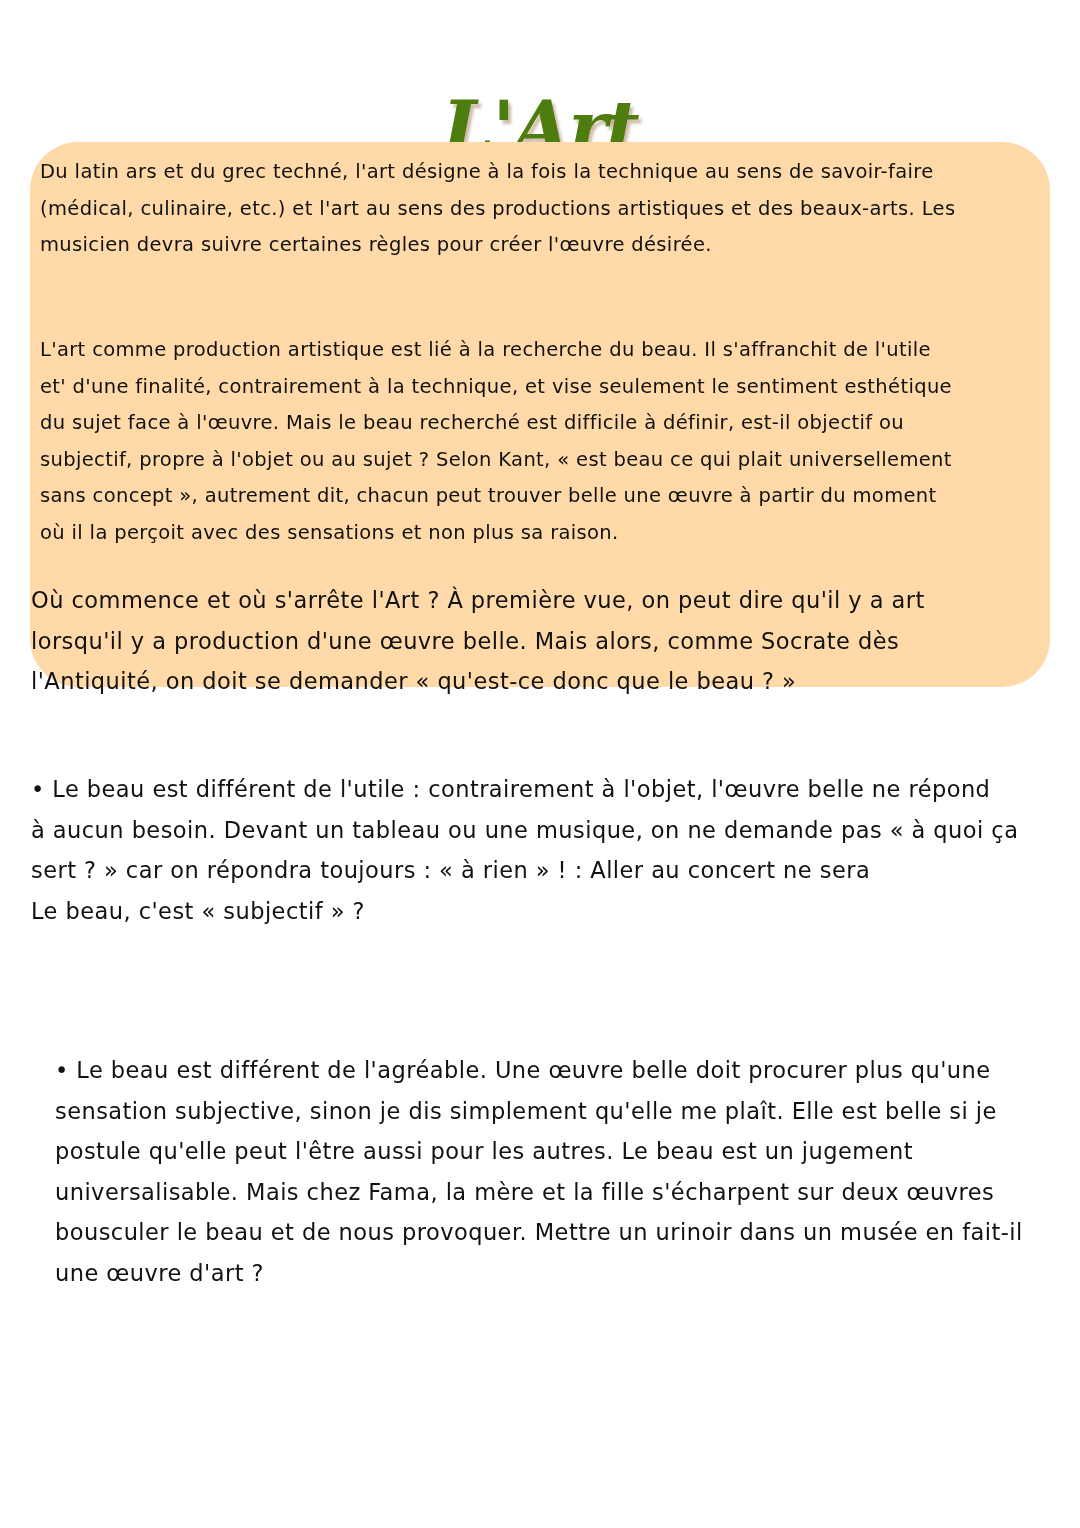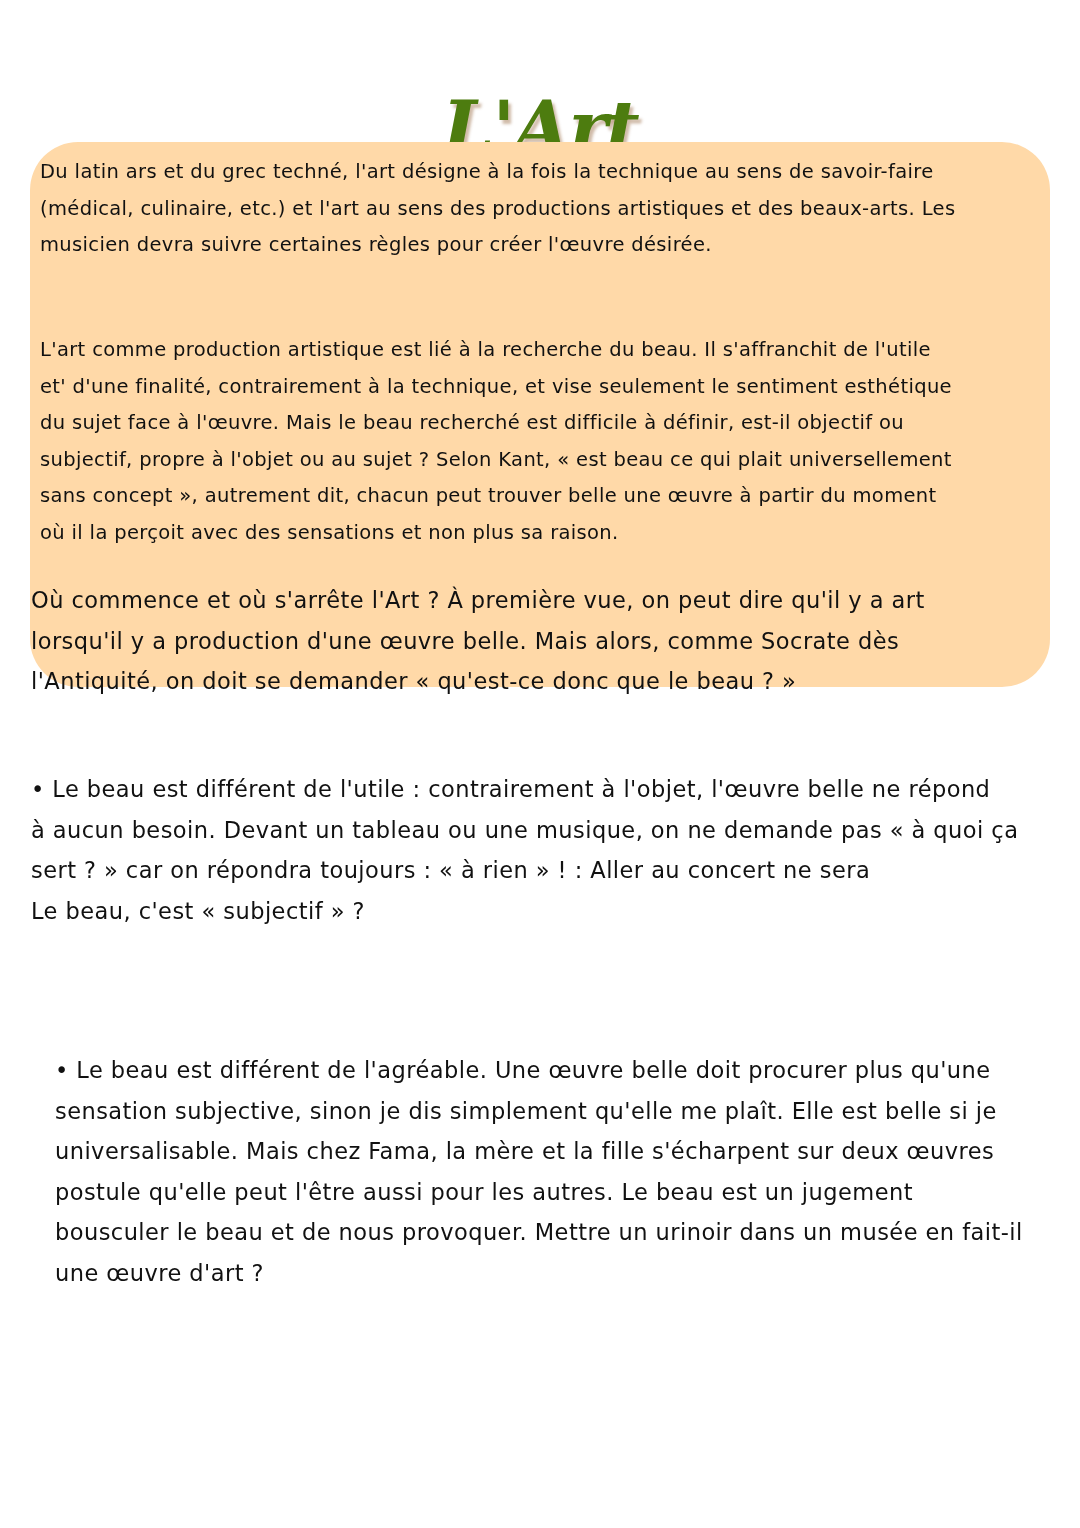--- a/index.html
+++ b/index.html
@@ -54,18 +54,18 @@
   </p>
   <p style="top:769px;">
     <span class="line"> • Le beau est différent de l'utile : contrairement à l'objet, l'œuvre belle ne répond</span>
     <span class="line">à aucun besoin. Devant un tableau ou une musique, on ne demande pas « à quoi ça</span>
     <span class="line">sert ? » car on répondra toujours : « à rien » ! : Aller au concert ne sera</span>
     <span class="line">Le beau, c'est « subjectif » ?</span>
   </p>
   <p style="top:1050px;margin-left:24px;">
     <span class="line"> • Le beau est différent de l'agréable. Une œuvre belle doit procurer plus qu'une</span>
     <span class="line">sensation subjective, sinon je dis simplement qu'elle me plaît. Elle est belle si je</span>
+    <span class="line">postule qu'elle peut l'être aussi pour les autres. Le beau est un jugement</span>
     <span class="line">universalisable. Mais chez Fama, la mère et la fille s'écharpent sur deux œuvres</span>
-    <span class="line">postule qu'elle peut l'être aussi pour les autres. Le beau est un jugement</span>
     <span class="line">bousculer le beau et de nous provoquer. Mettre un urinoir dans un musée en fait-il</span>
     <span class="line">une œuvre d'art ?</span>
   </p>
 </section>
 
 </body></html>

